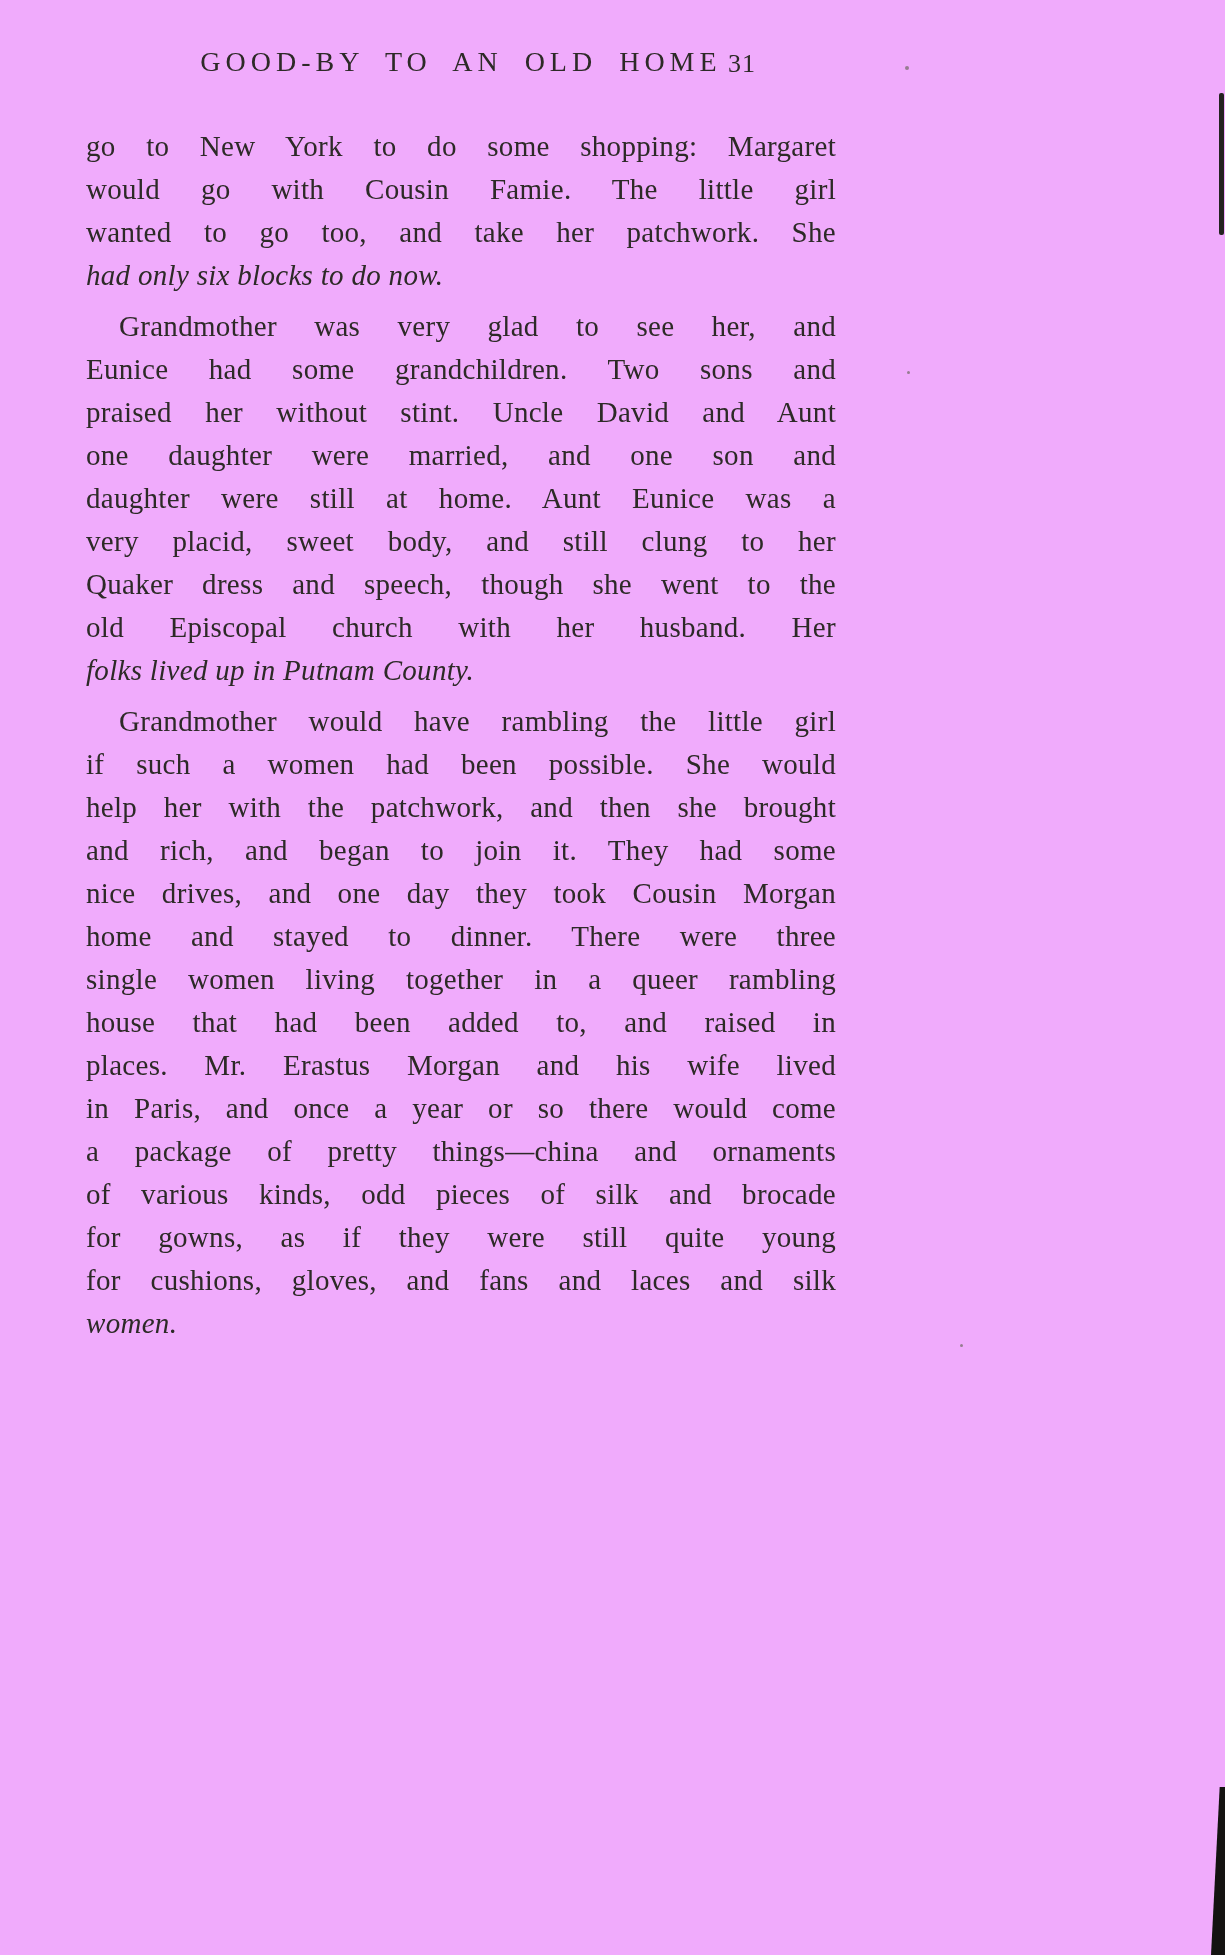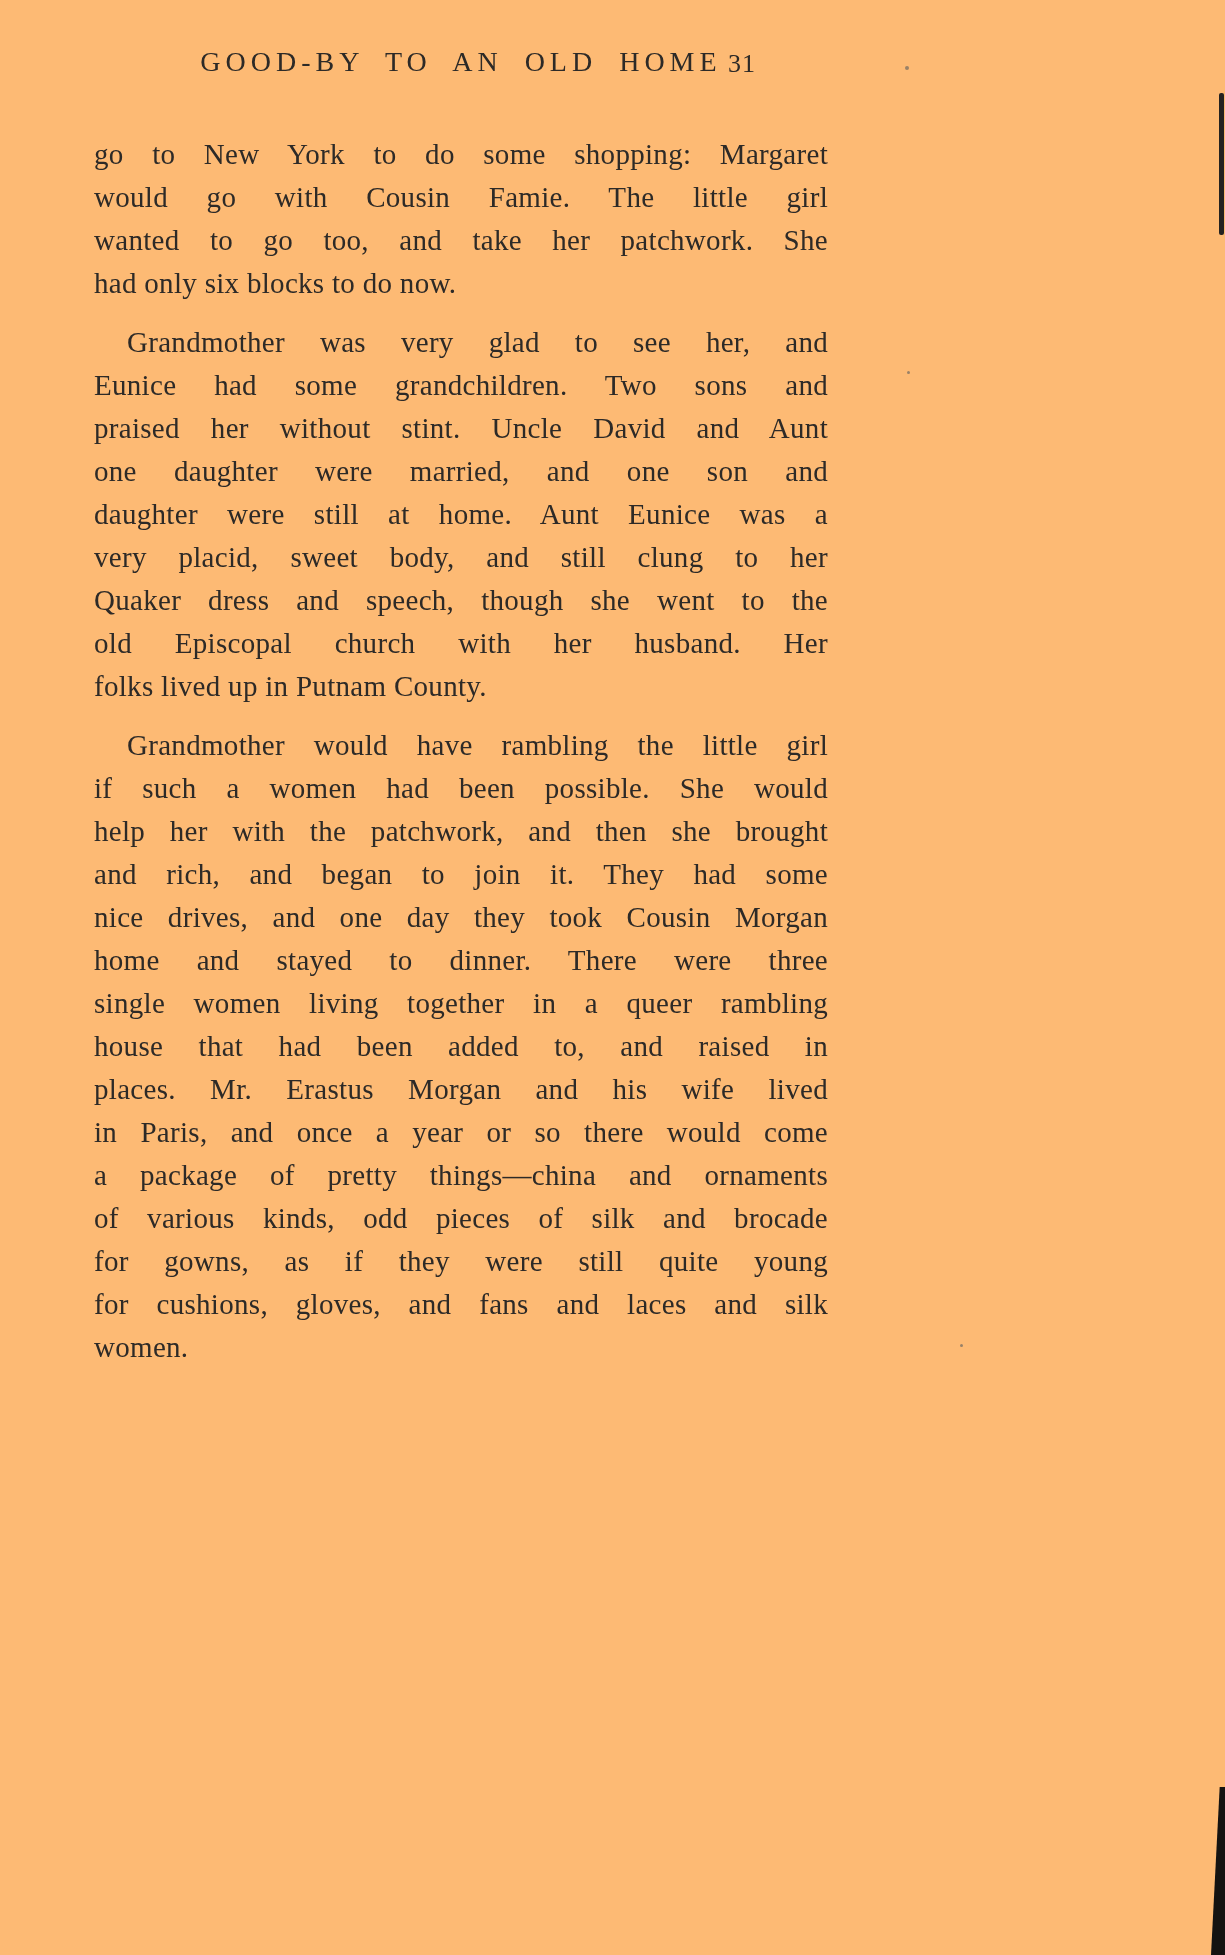--- a/index.html
+++ b/index.html
@@ -9,21 +9,21 @@
   body {
     width: 1225px;
     height: 1955px;
     background: #f4f3f0;
     font-family: "Liberation Serif", serif;
   }
   .page {
     position: relative;
     width: 1225px;
     height: 1955px;
-    background: #fdba74;
+    background: #f0abfc;
     overflow: hidden;
     color: #2d2a27;
   }
 
   
   .header {
     position: absolute;
     top: 46px;
     left: 78px;
     width: 766px;
@@ -45,36 +45,37 @@
   }
 
   
   .body-text {
     position: absolute;
     top: 117px;
     left: 78px;
     width: 766px;
   }
   .paragraph {
-    margin: 16px;
+    margin: 8px;
     padding: 0;
   }
   .line {
     font-size: 29px;
     height: 43px;
     line-height: 43px;
     text-align: justify;
     text-align-last: justify;
     letter-spacing: 0.3px;
     white-space: nowrap;
     
     white-space: normal;
   }
   .line.last {
     text-align-last: left;
+    font-style: italic;
   }
   .line.indent {
     padding-left: 33px;
   }
 
   
   .scan-edge-top {
     position: absolute;
     top: 93px;
     right: 1px;

